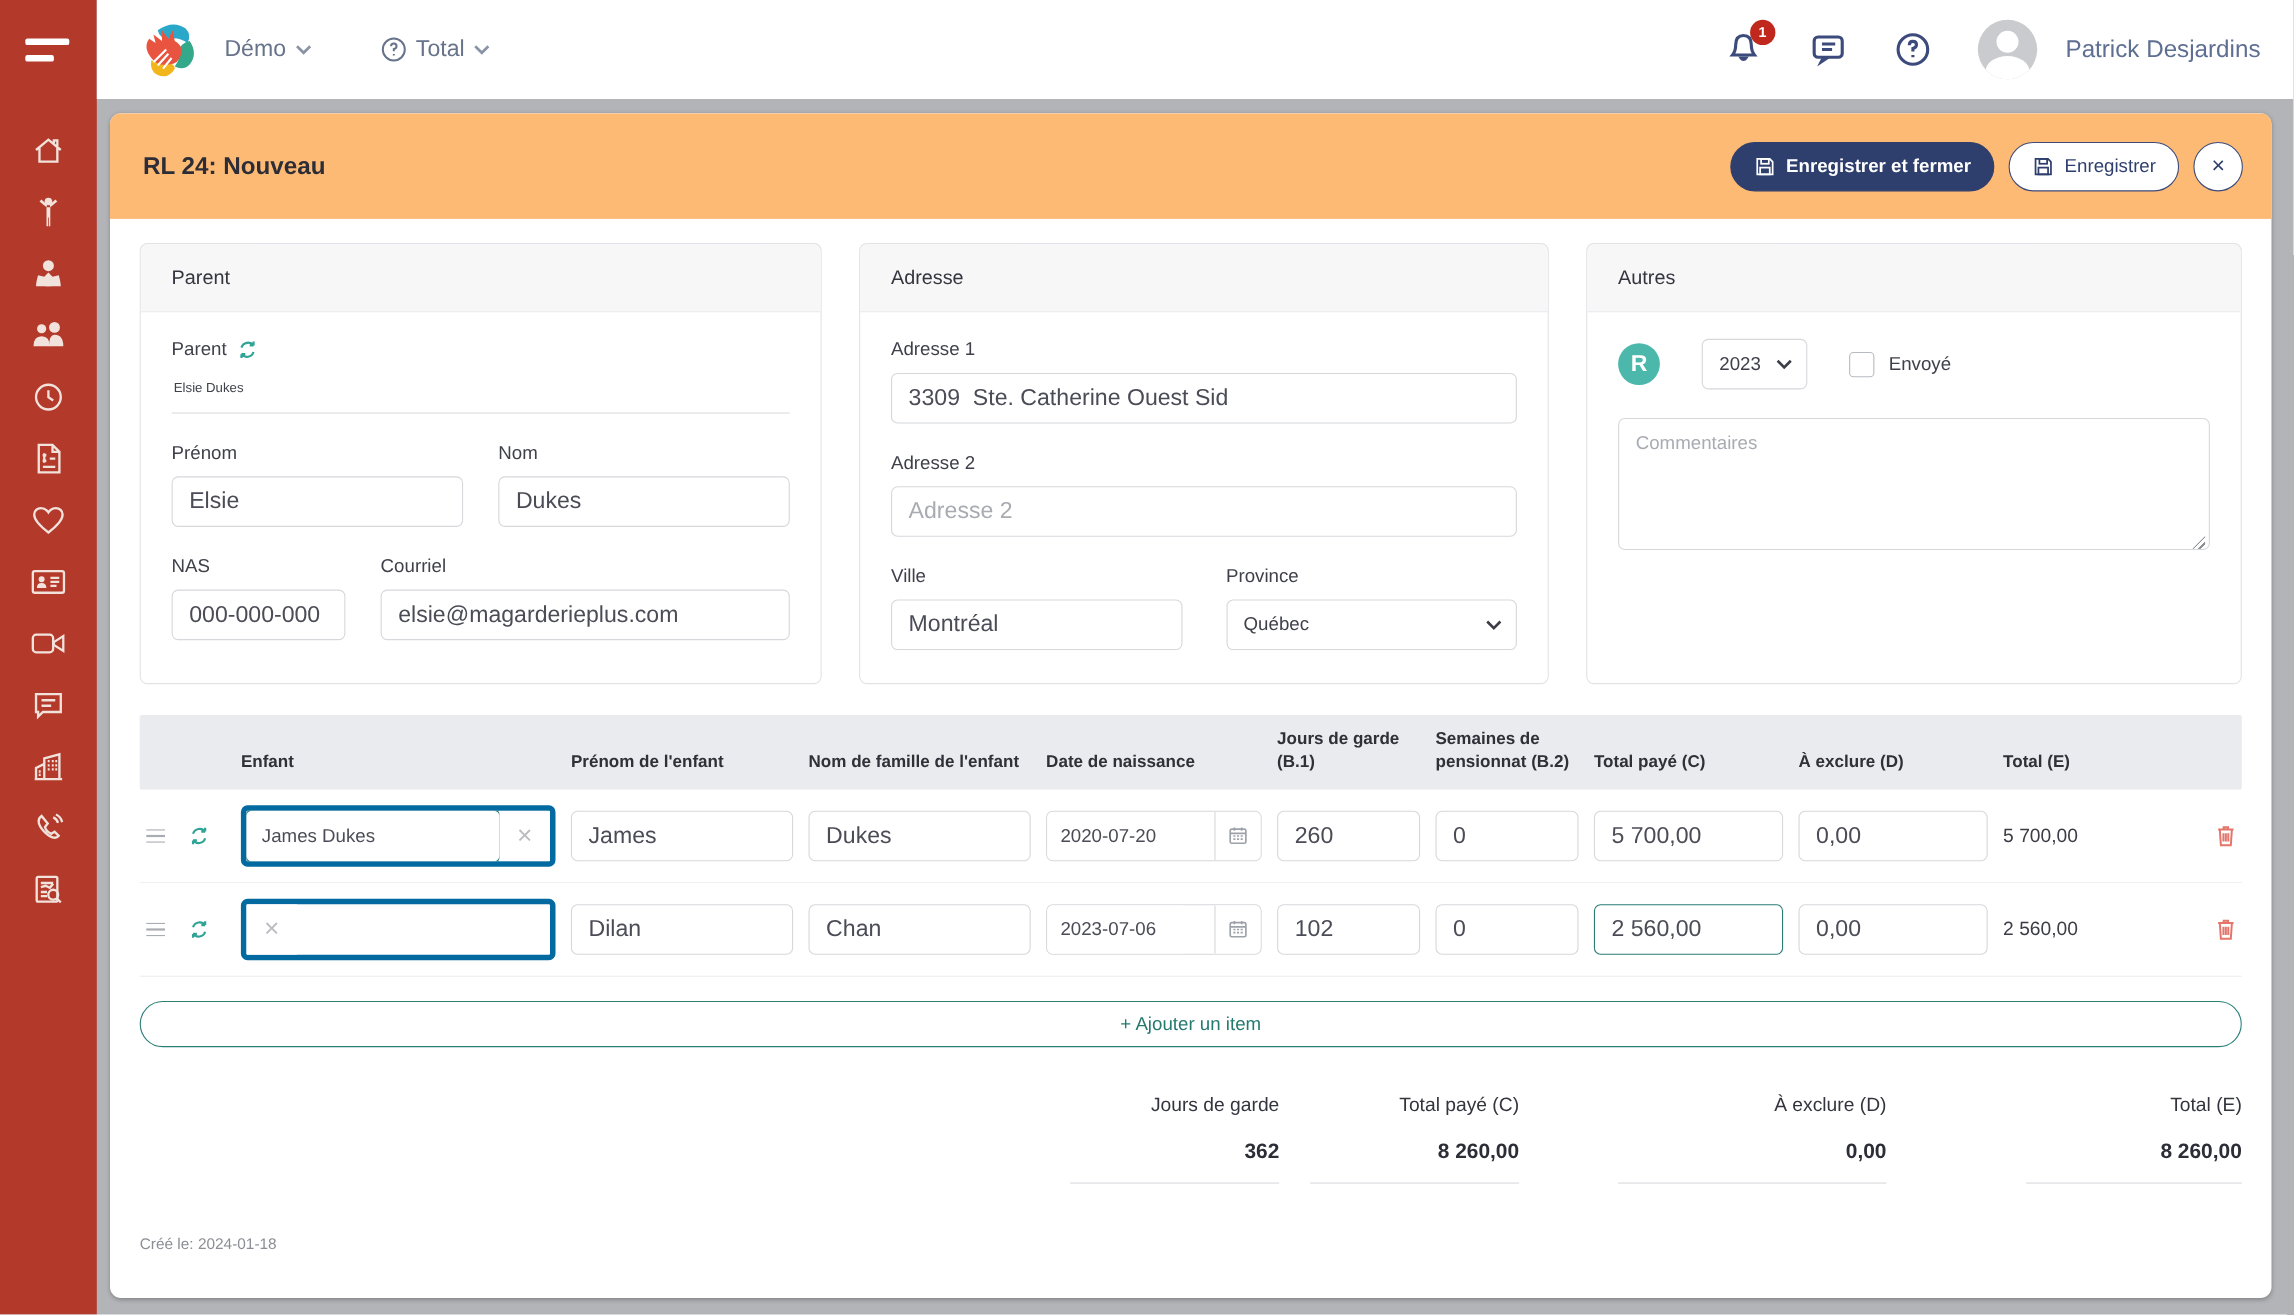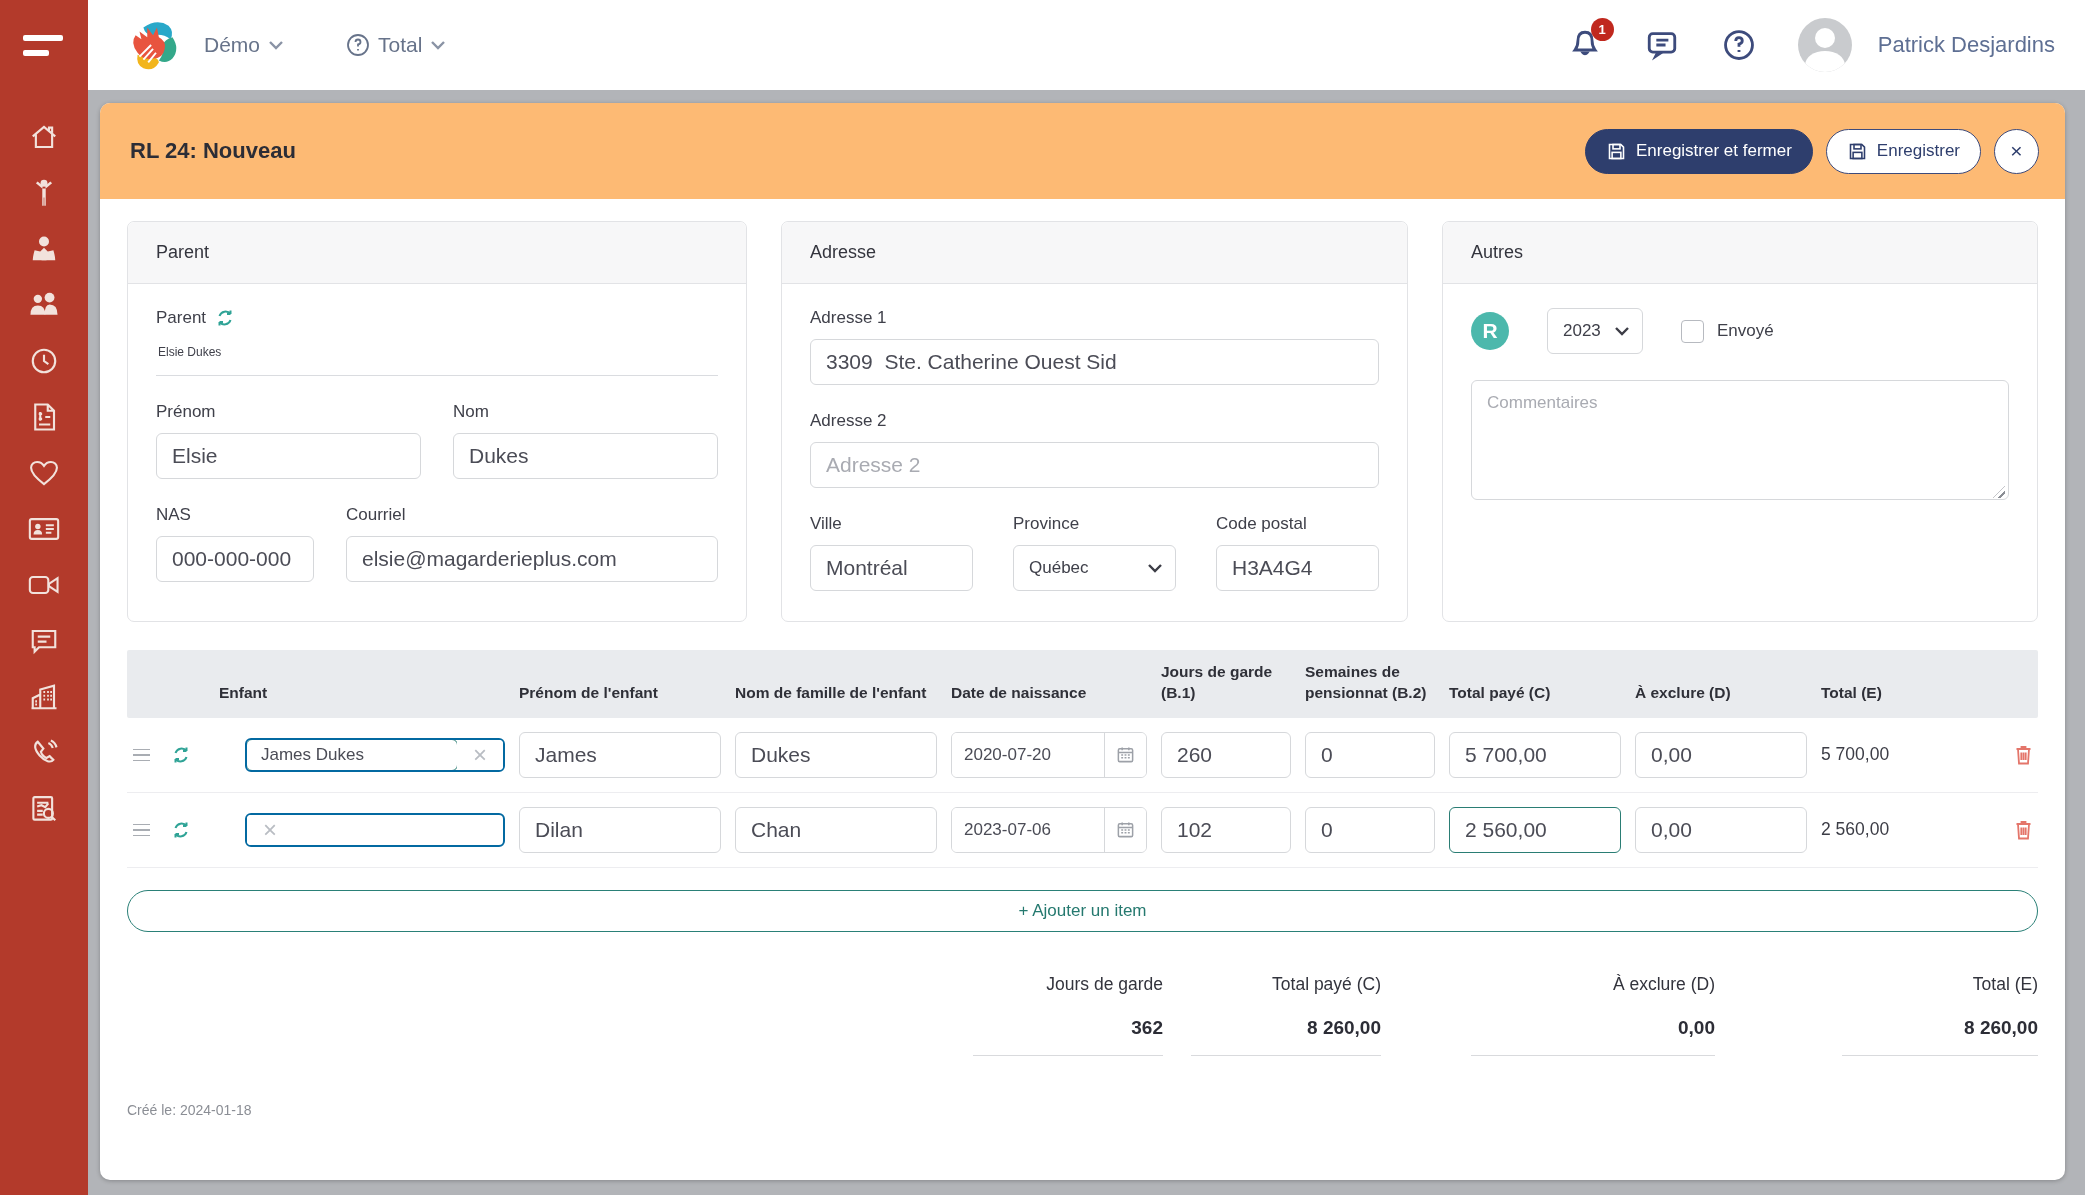--- a/index.html
+++ b/index.html
@@ -34,21 +34,21 @@
   .avatar .body { position:absolute; left:7px; top:33px; width:40px; height:28px; border-radius:50% 50% 0 0; background:#fff; }
   .user-name { color:#5e6f93; font-size:22px; margin-left:-16px; cursor:pointer; }
 
   
   .workarea { flex:1; padding:13px 20px 15px 12px; }
   .card { background:#fff; border-radius:10px; height:100%; display:flex; flex-direction:column; overflow:hidden; box-shadow:0 1px 4px rgba(0,0,0,.25); }
   .card-header { background:#fdba74; height:96px; flex:0 0 96px; display:flex; align-items:center; padding:0 26px 0 30px; }
   .card-title { font-size:22px; font-weight:bold; color:#2c2d36; }
   .hdr-actions { margin-left:auto; display:flex; align-items:center; gap:13px; }
   .btn { display:flex; align-items:center; gap:9px; height:45px; border-radius:23px; font-size:17px; font-family:inherit; cursor:pointer; padding:0 20px; }
-  .btn-primary { background:#2e3e6d; color:#fff; border:1px solid #2e3e6d; font-weight:normal; }
+  .btn-primary { background:#2e3e6d; color:#fff; border:1px solid #2e3e6d; font-weight:bold; }
   .btn-outline { background:#fff; color:#2e3e6d; border:1px solid #3d4b7c; }
   .btn svg { stroke:currentColor; fill:none; stroke-width:1.8; }
   .btn-close { width:45px; height:45px; border-radius:50%; border:1px solid #3d4b7c; background:#fff; color:#2e3e6d; font-size:21px; display:flex; align-items:center; justify-content:center; cursor:pointer; }
 
   .card-body { flex:1; padding:22px 27px 0 27px; overflow:hidden; }
 
   
   .panels { display:flex; gap:34px; }
   .panel { border:1px solid #e2e3e6; border-radius:7px; background:#fff; }
   .panel-1 { width:620px; } .panel-2 { width:627px; } .panel-3 { flex:1; }
@@ -76,21 +76,21 @@
     background:repeating-linear-gradient(135deg, transparent 0 3px, #8b8e95 3px 4.5px); clip-path:polygon(100% 0, 100% 100%, 0 100%); pointer-events:none; }
 
   
   .grid { display:grid; grid-template-columns:30px 34px 286px 202px 202px 196px 130px 130px 172px 172px 1fr 44px; column-gap:14px; align-items:center; }
   .tbl { margin-top:28px; }
   .tbl-head { background:#e9ebee; padding:12px 0 12px 0; border-radius:2px; }
   .tbl-head .hcell { font-size:15.5px; font-weight:bold; color:#2f3038; line-height:1.35; align-self:end; padding-bottom:2px; }
   .trow { padding:14px 0; border-bottom:1px solid #ededf0; background:#fff; }
   .drag-handle { display:flex; flex-direction:column; gap:4px; cursor:grab; padding-left:6px; }
   .drag-handle i { width:17px; height:1.5px; background:#a9adb3; display:block; }
-  .child-group { display:flex; height:34px; border:2px solid #0369a1; border-radius:6px; overflow:hidden;margin-left:26px; }
+  .child-group { display:flex; height:56px; border:5px solid #0369a1; border-radius:6px; overflow:hidden; }
   .child-group input { flex:1; border:1.5px solid #2a7d74; border-radius:6px; margin:-1px; padding:0 14px; font-size:17px; color:#4b4c56; font-family:inherit; min-width:0; }
   .child-clear { width:46px; display:flex; align-items:center; justify-content:center; color:#b9bdc3; font-size:24px; cursor:pointer; background:#fff; }
   .date-group { display:flex; height:46px; border:1px solid #d6d8db; border-radius:6px; overflow:hidden;gap:28px; }
   .date-group input { flex:1; border:none; padding:0 12px; font-size:17px; color:#4b4c56; font-family:inherit; min-width:0; }
   .date-btn { width:42px; border-left:1px solid #d6d8db; display:flex; align-items:center; justify-content:center; cursor:pointer; background:#fff; }
   .date-btn svg { stroke:#9da1a8; fill:none; stroke-width:1.6; }
   .tinput.focus { border:1.5px solid #2a7d74; }
   .total-cell { font-size:17.5px; color:#3c3d46; }
   .trash-btn { cursor:pointer; display:flex; justify-content:flex-end; padding-right:4px; }
   .trash-btn svg { stroke:#e4756a; fill:none; stroke-width:1.8; }
@@ -340,24 +340,20 @@
                   </div>
                   <div class="fcol" style="flex:1">
                     <span class="field-label">Province</span>
                     <div class="fake-select">
                       <span>Québec</span>
                       <svg class="chev" viewBox="0 0 16 10">
                           <polyline points="2,2 8,8 14,2"></polyline>
                         </svg>
                     </div>
                   </div>
-                  <div class="fcol" style="flex:1">
-                    <span class="field-label">Code postal</span>
-                    <input class="tinput" value="H3A4G4" style="">
-                  </div>
                 </div>
               </div>
             </section>
 
             <section class="panel panel-3">
               <div class="panel-head">Autres</div>
               <div class="panel-bod">
                 <div class="autres-row">
                   <span class="r-badge">R</span>
                   <div class="fake-select" style="width:96px">

